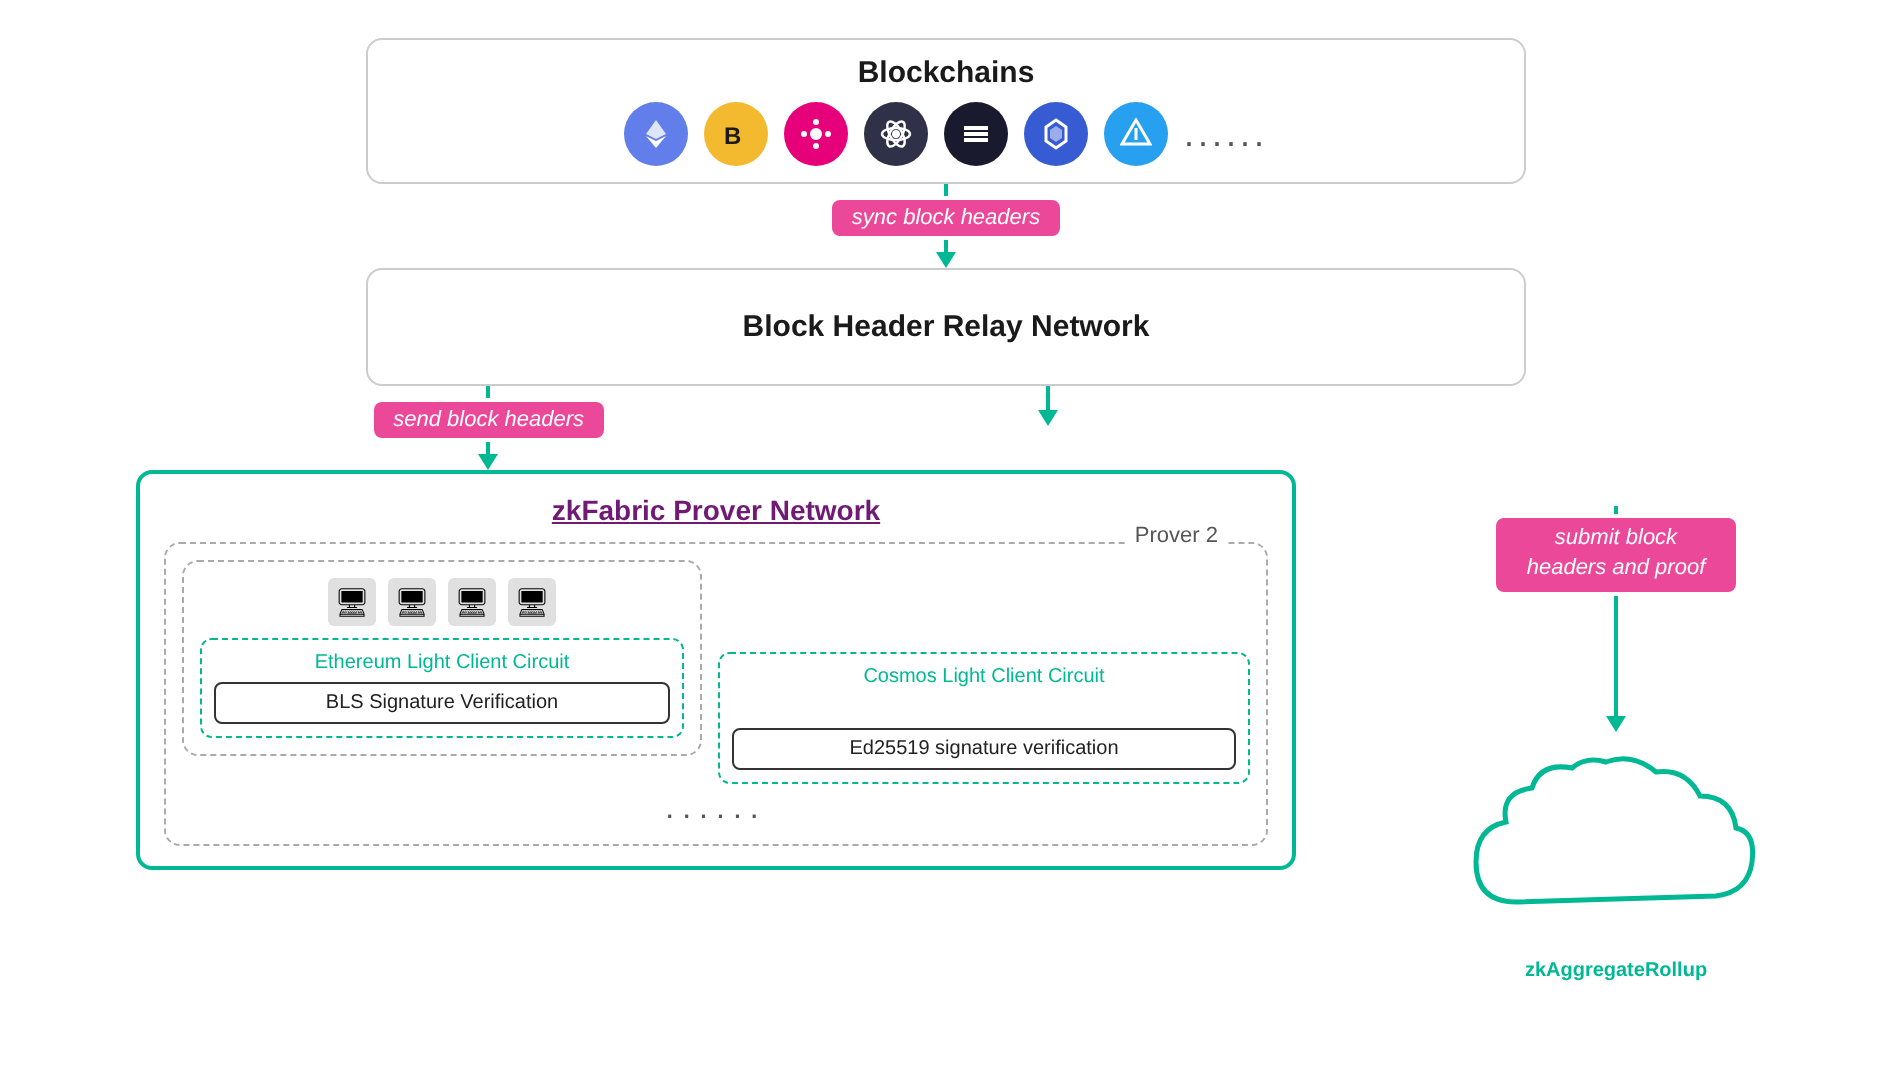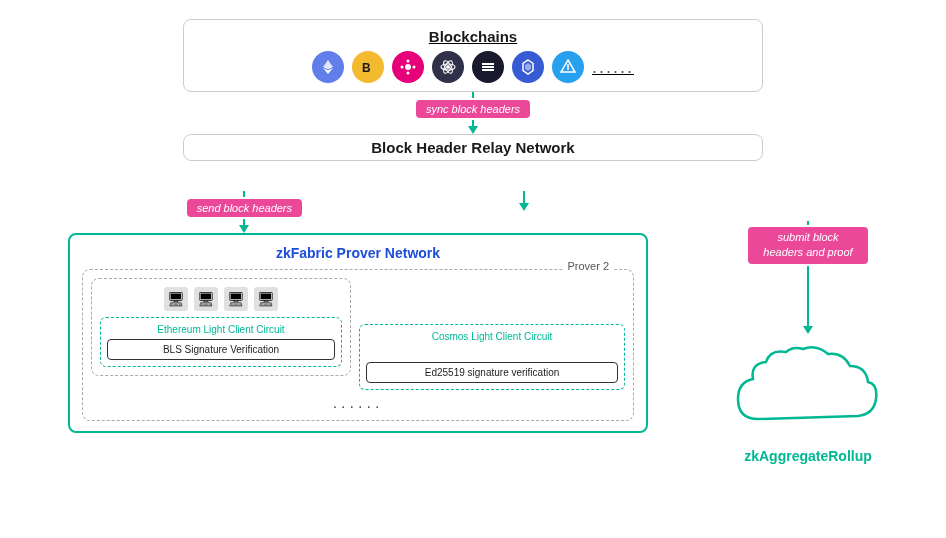--- a/index.html
+++ b/index.html
@@ -22,21 +22,20 @@
 
     
     .blockchains-box {
       border: 1.5px solid #ccc;
       border-radius: 8px;
       padding: 8px 20px;
       text-align: center;
       width: 580px;
       margin: 0 auto;
       position: relative;
-      text-decoration: underline;
     }
     .blockchains-title {
       font-weight: 700;
       font-size: 15px;
       color: #1a1a1a;
       margin-bottom: 6px;
     }
     .blockchain-icons {
       display: flex;
       align-items: center;
@@ -66,21 +65,21 @@
       padding: 3px 10px;
       border-radius: 4px;
       margin: 2px 0;
       white-space: nowrap;
     }
 
     
     .relay-box {
       border: 1.5px solid #ccc;
       border-radius: 8px;
-      padding: 4px 20px;
+      padding: 20px 20px;
       text-align: center;
       width: 580px;
       margin: 0 auto;
     }
     .relay-title {
       font-weight: 700;
       font-size: 15px;
       color: #1a1a1a;
     }
 
@@ -90,23 +89,24 @@
       border-radius: 8px;
       padding: 10px 12px;
       width: 580px;
       margin: 0 auto;
       position: relative;
       min-height: 180px;
     }
     .prover-network-title {
       font-weight: 700;
       font-size: 14px;
-      color: #1d4ed8;
+      color: #701a75;
       text-align: center;
       margin-bottom: 8px;
+      text-decoration: underline;
     }
 
     
     .prover2-box {
       border: 1.5px dashed #aaa;
       border-radius: 8px;
       padding: 8px 8px 8px 8px;
       position: relative;
     }
     .prover2-label {
@@ -218,38 +218,38 @@
       position: relative;
       width: 160px;
       height: 100px;
     }
     .cloud svg {
       width: 100%;
       height: 100%;
     }
     .cloud-text {
       font-weight: 700;
-      font-size: 14px;
+      font-size: 10px;
       color: #00b894;
       text-align: center;
       margin-top: 4px;
     }
 
     
     .top-section {
       display: flex;
       flex-direction: column;
       align-items: center;
       width: 100%;
     }
 
     .content-row {
       display: flex;
       width: 100%;
-      align-items: center;
+      align-items: flex-start;
       margin-top: 0;
     }
     .content-left {
       flex: 1;
       display: flex;
       flex-direction: column;
       align-items: center;
     }
     .content-right {
       width: 230px;

